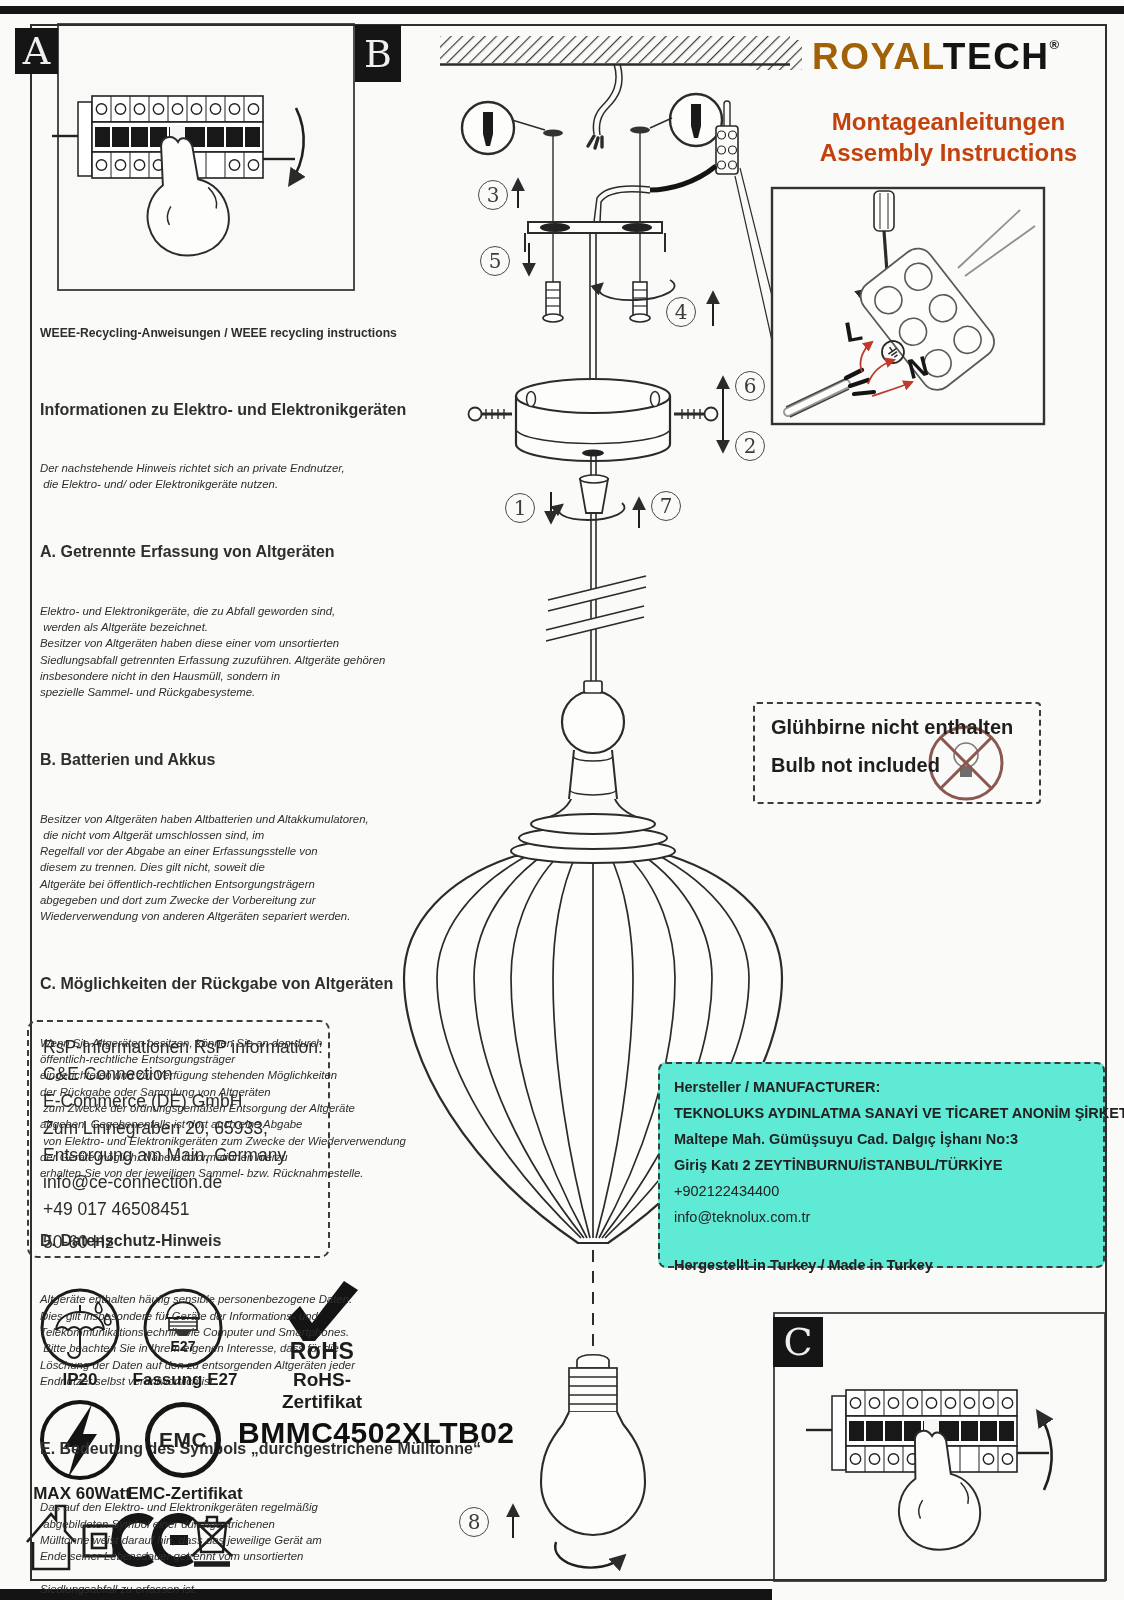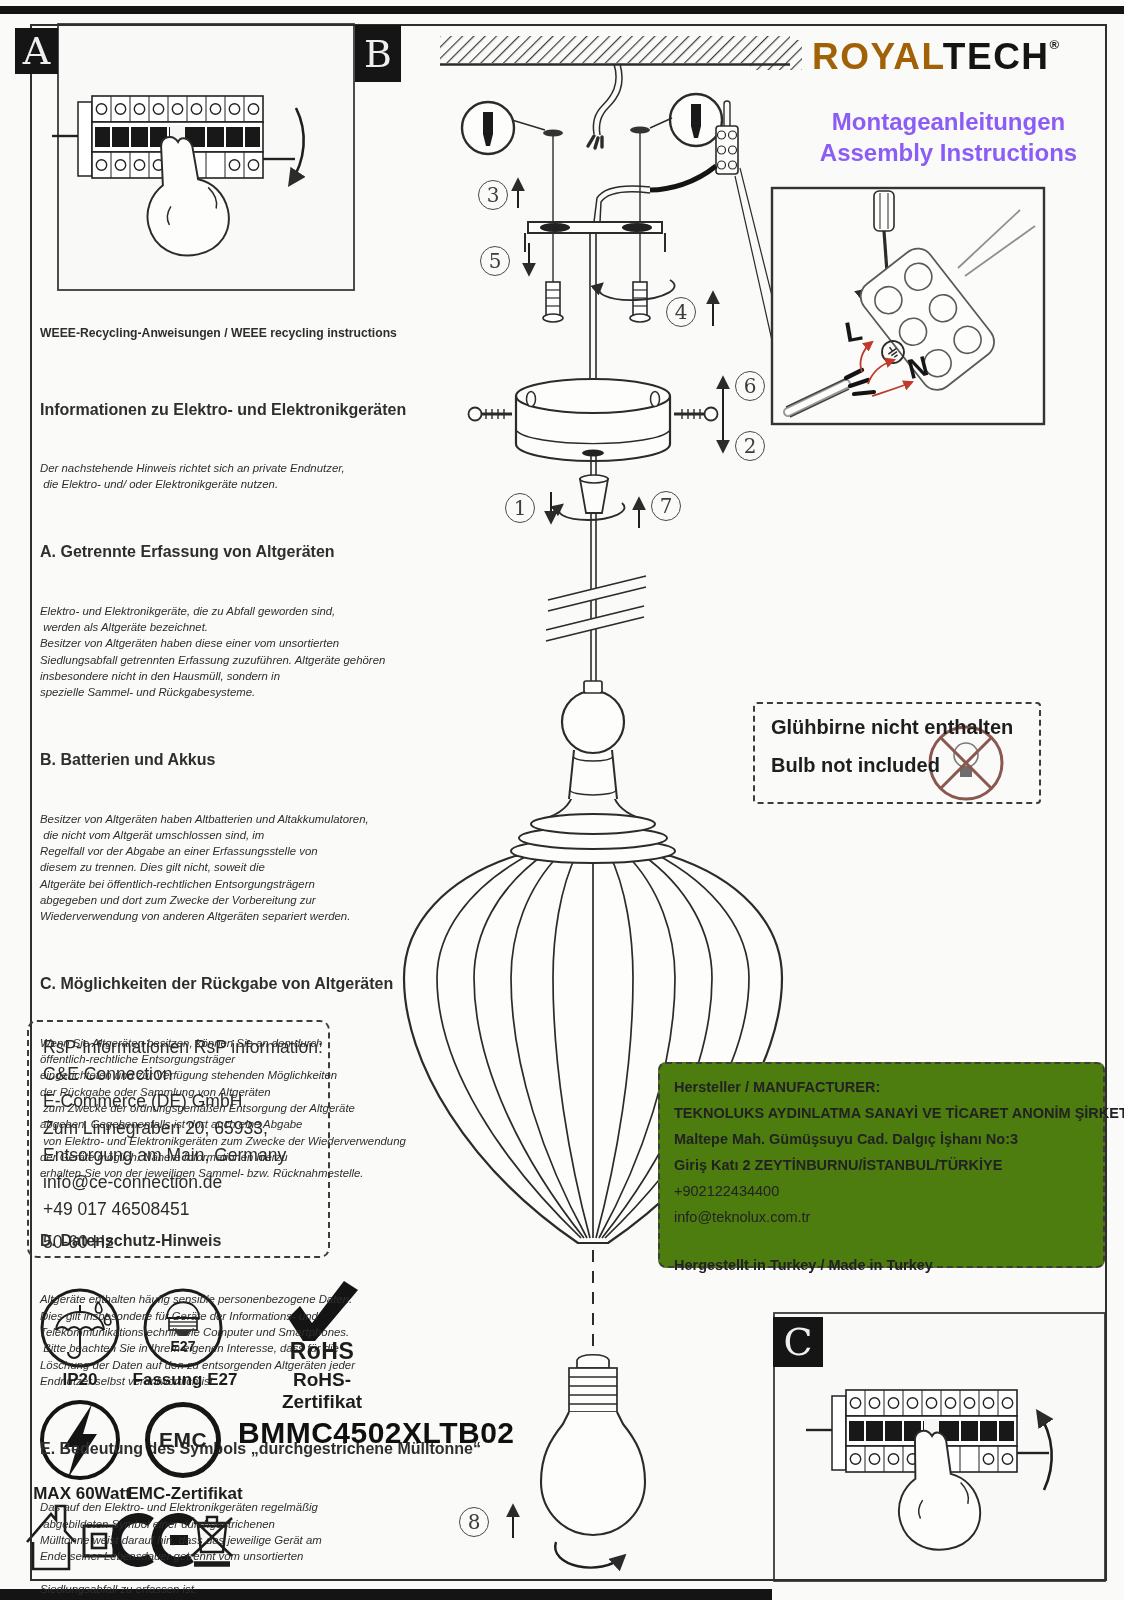--- a/index.html
+++ b/index.html
@@ -10,31 +10,31 @@
   .ui{z-index:2;}
   .topbar{left:0;top:6px;width:1124px;height:8px;background:#141414;}
   .bottombar{left:0;top:1589px;width:772px;height:11px;background:#141414;}
   .frame{left:30px;top:24px;width:1077px;height:1557px;border:2px solid #2f2f2f;box-sizing:border-box;}
   .label-sq{background:#151515;color:#efefef;font-family:"DejaVu Serif",serif;
             display:flex;align-items:center;justify-content:center;font-size:38px;}
   .brand{font-weight:800;font-size:37px;letter-spacing:1.5px;white-space:nowrap;}
   .brand .royal{color:#a16207;}
   .brand .tech{color:#141414;}
   .brand .reg{font-size:13px;vertical-align:20px;color:#141414;font-weight:700;}
-  .titles{font-size:24px;font-weight:600;color:#8b5cf6;text-align:center;line-height:31px;}
+  .titles{font-size:24px;font-weight:600;color:#c2410c;text-align:center;line-height:31px;}
   .weee{font-size:11.4px;line-height:1.43;white-space:pre-wrap;color:#2e2e2e;}
   .weee .wt{font-weight:700;font-size:12.2px;margin-bottom:12px;}
   .weee h4{font-size:16px;margin:12px 0 6px 0;font-weight:700;}
   .weee p{margin:0 0 4px 0;font-style:italic;}
   .step{border:1.7px solid #4a4a4a;border-radius:50%;font-family:"DejaVu Serif",serif;color:#3d3d3d;
         display:flex;align-items:center;justify-content:center;font-size:20px;width:30px;height:30px;
         box-sizing:border-box;background:transparent;}
   .dashedbox{border:2.5px dashed #3c3c3c;box-sizing:border-box;}
   .rsp{border-radius:10px;padding:12px 0 0 14px;font-size:17.5px;font-weight:400;line-height:27px;color:#2b2b2b;}
-  .manu{border-radius:8px;padding:10px 0 0 14px;font-size:14.5px;line-height:26px;color:#222;background:#4d7c0f;}
+  .manu{border-radius:8px;padding:10px 0 0 14px;font-size:14.5px;line-height:26px;color:#222;background:#5eead4;}
   .manu .b{font-weight:700;white-space:nowrap;}
   .manu .r{font-weight:400;}
   .bulbnote{border-radius:4px;}
   .bulbnote .ln{position:absolute;left:16px;font-size:20px;font-weight:600;color:#1e1e1e;white-space:nowrap;}
   .certlbl{font-weight:700;color:#1d1d1d;text-align:center;}
   .badge-circle{border-radius:50%;display:flex;align-items:center;justify-content:center;box-sizing:border-box;}
   .wirelabel{font-weight:700;color:#161616;font-size:28px;}
 </style>
 </head>
 <body>

